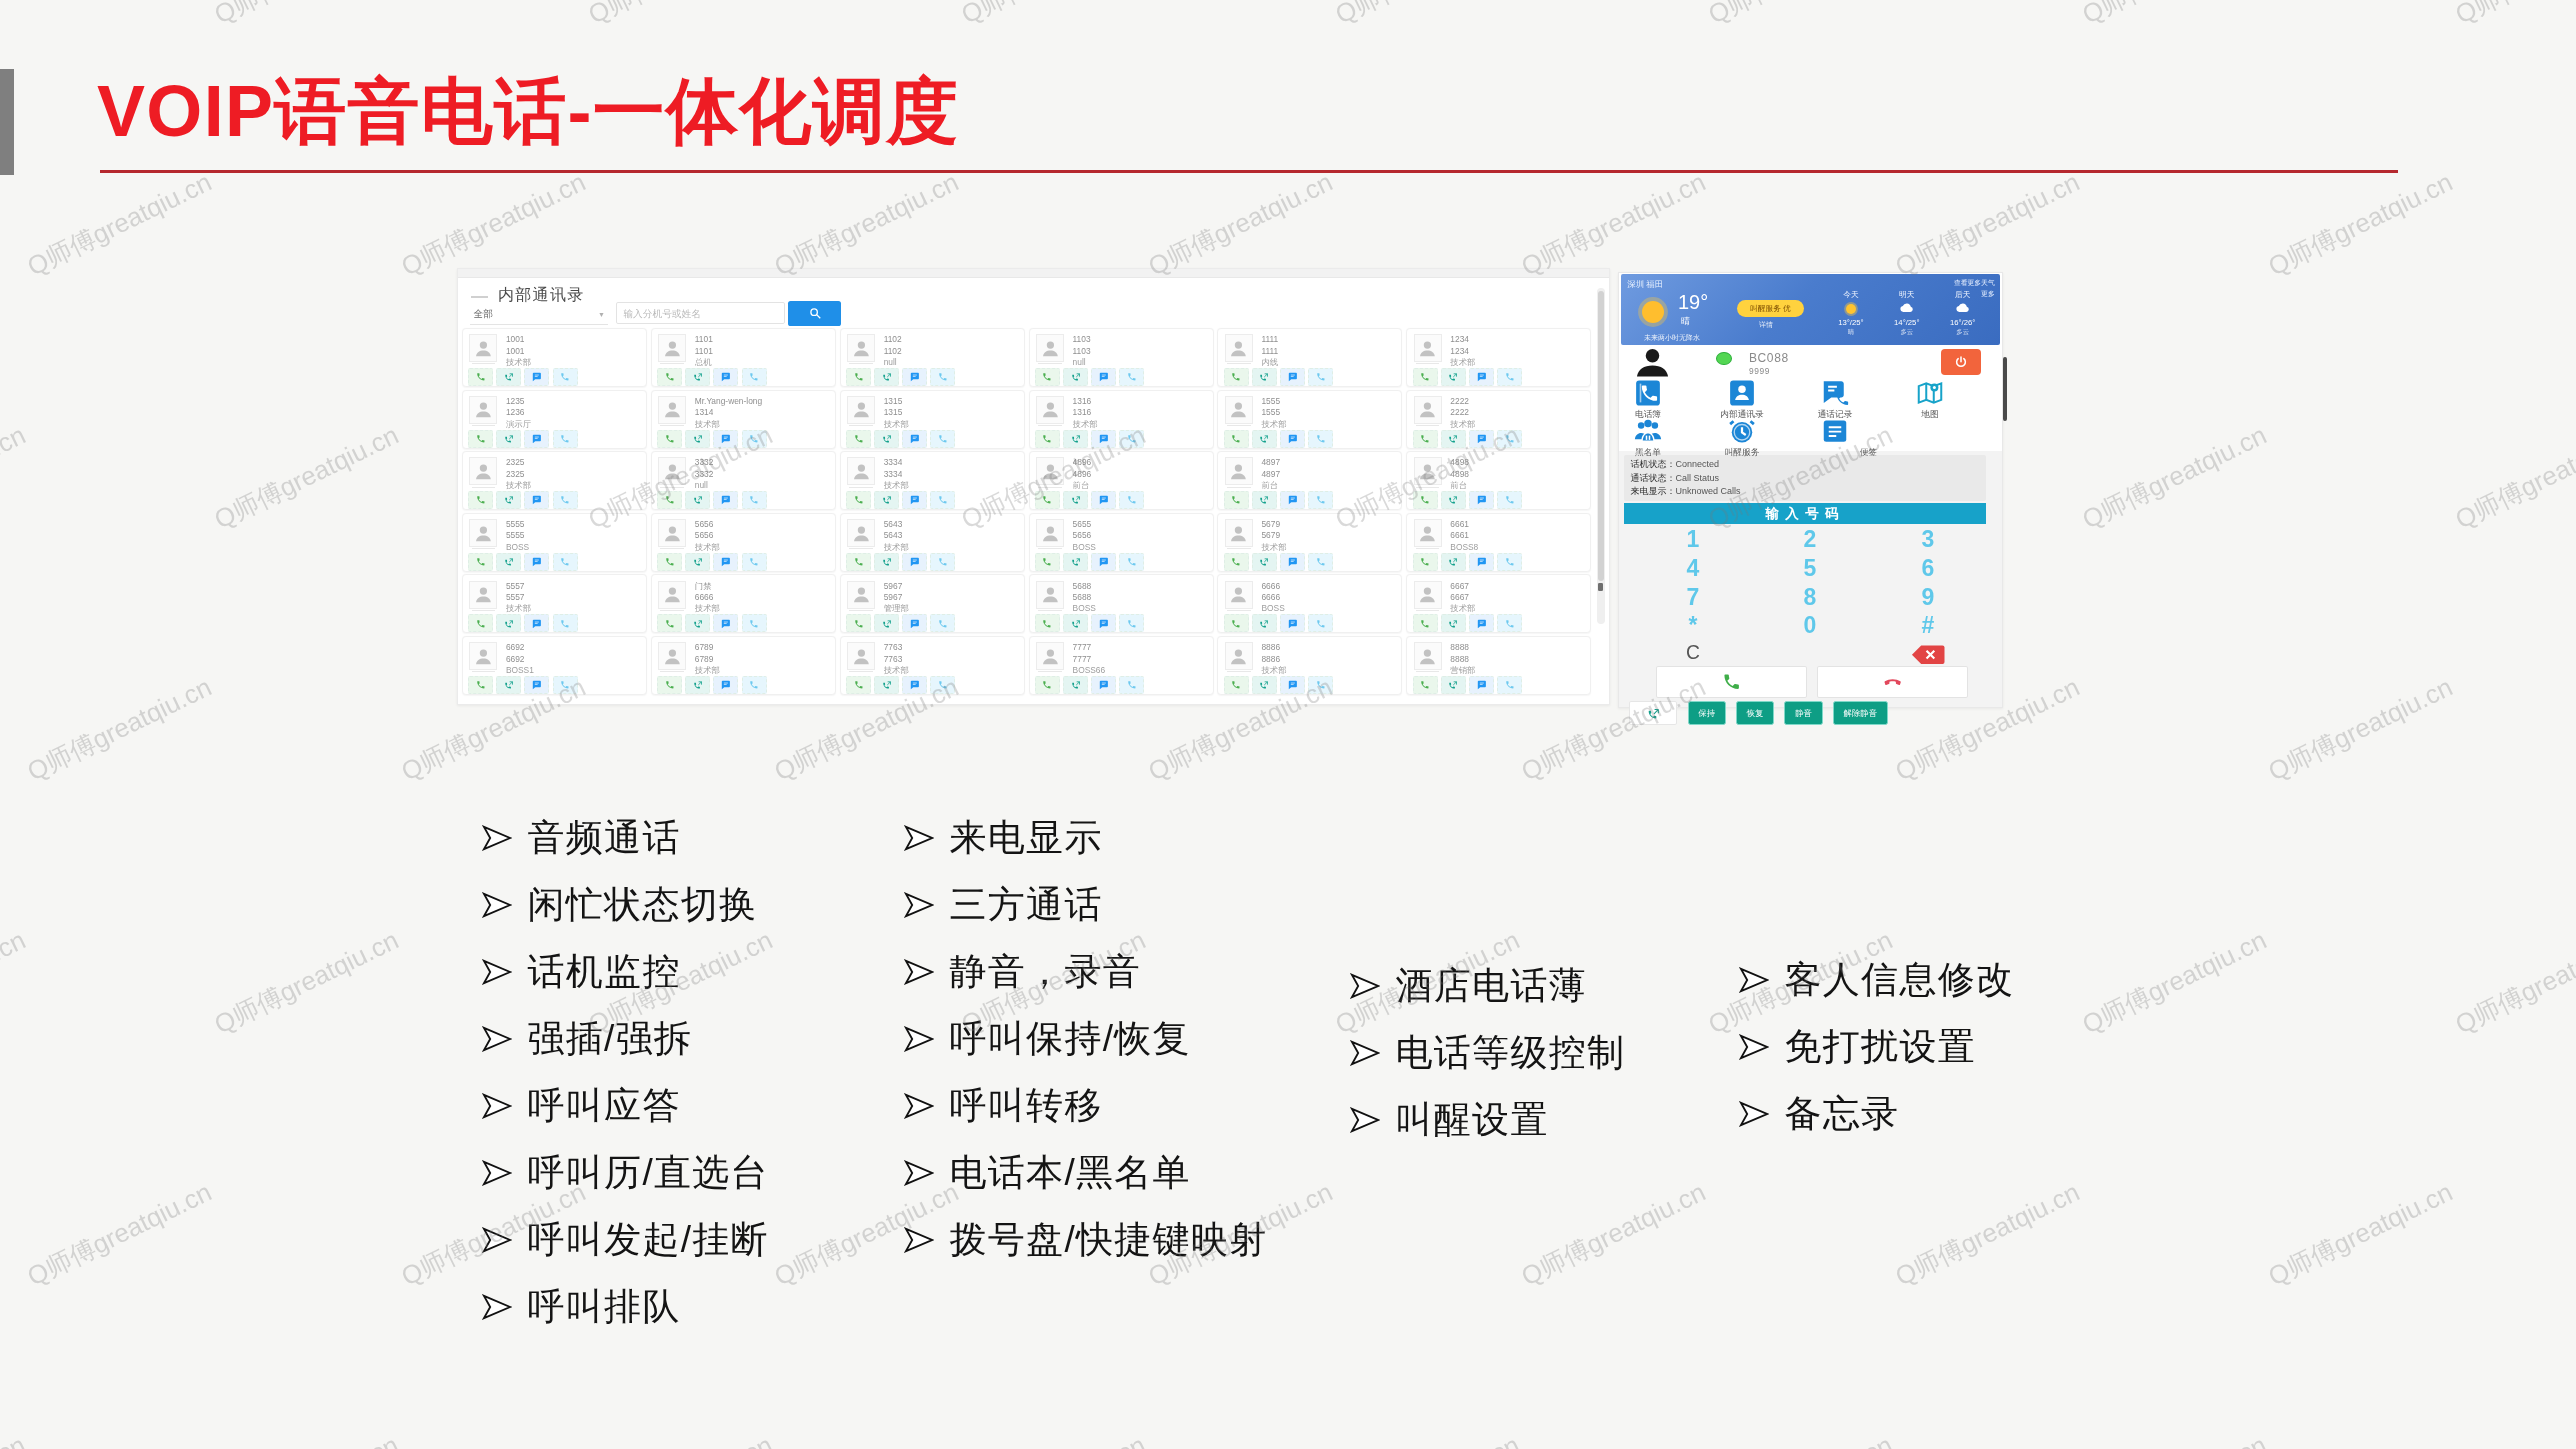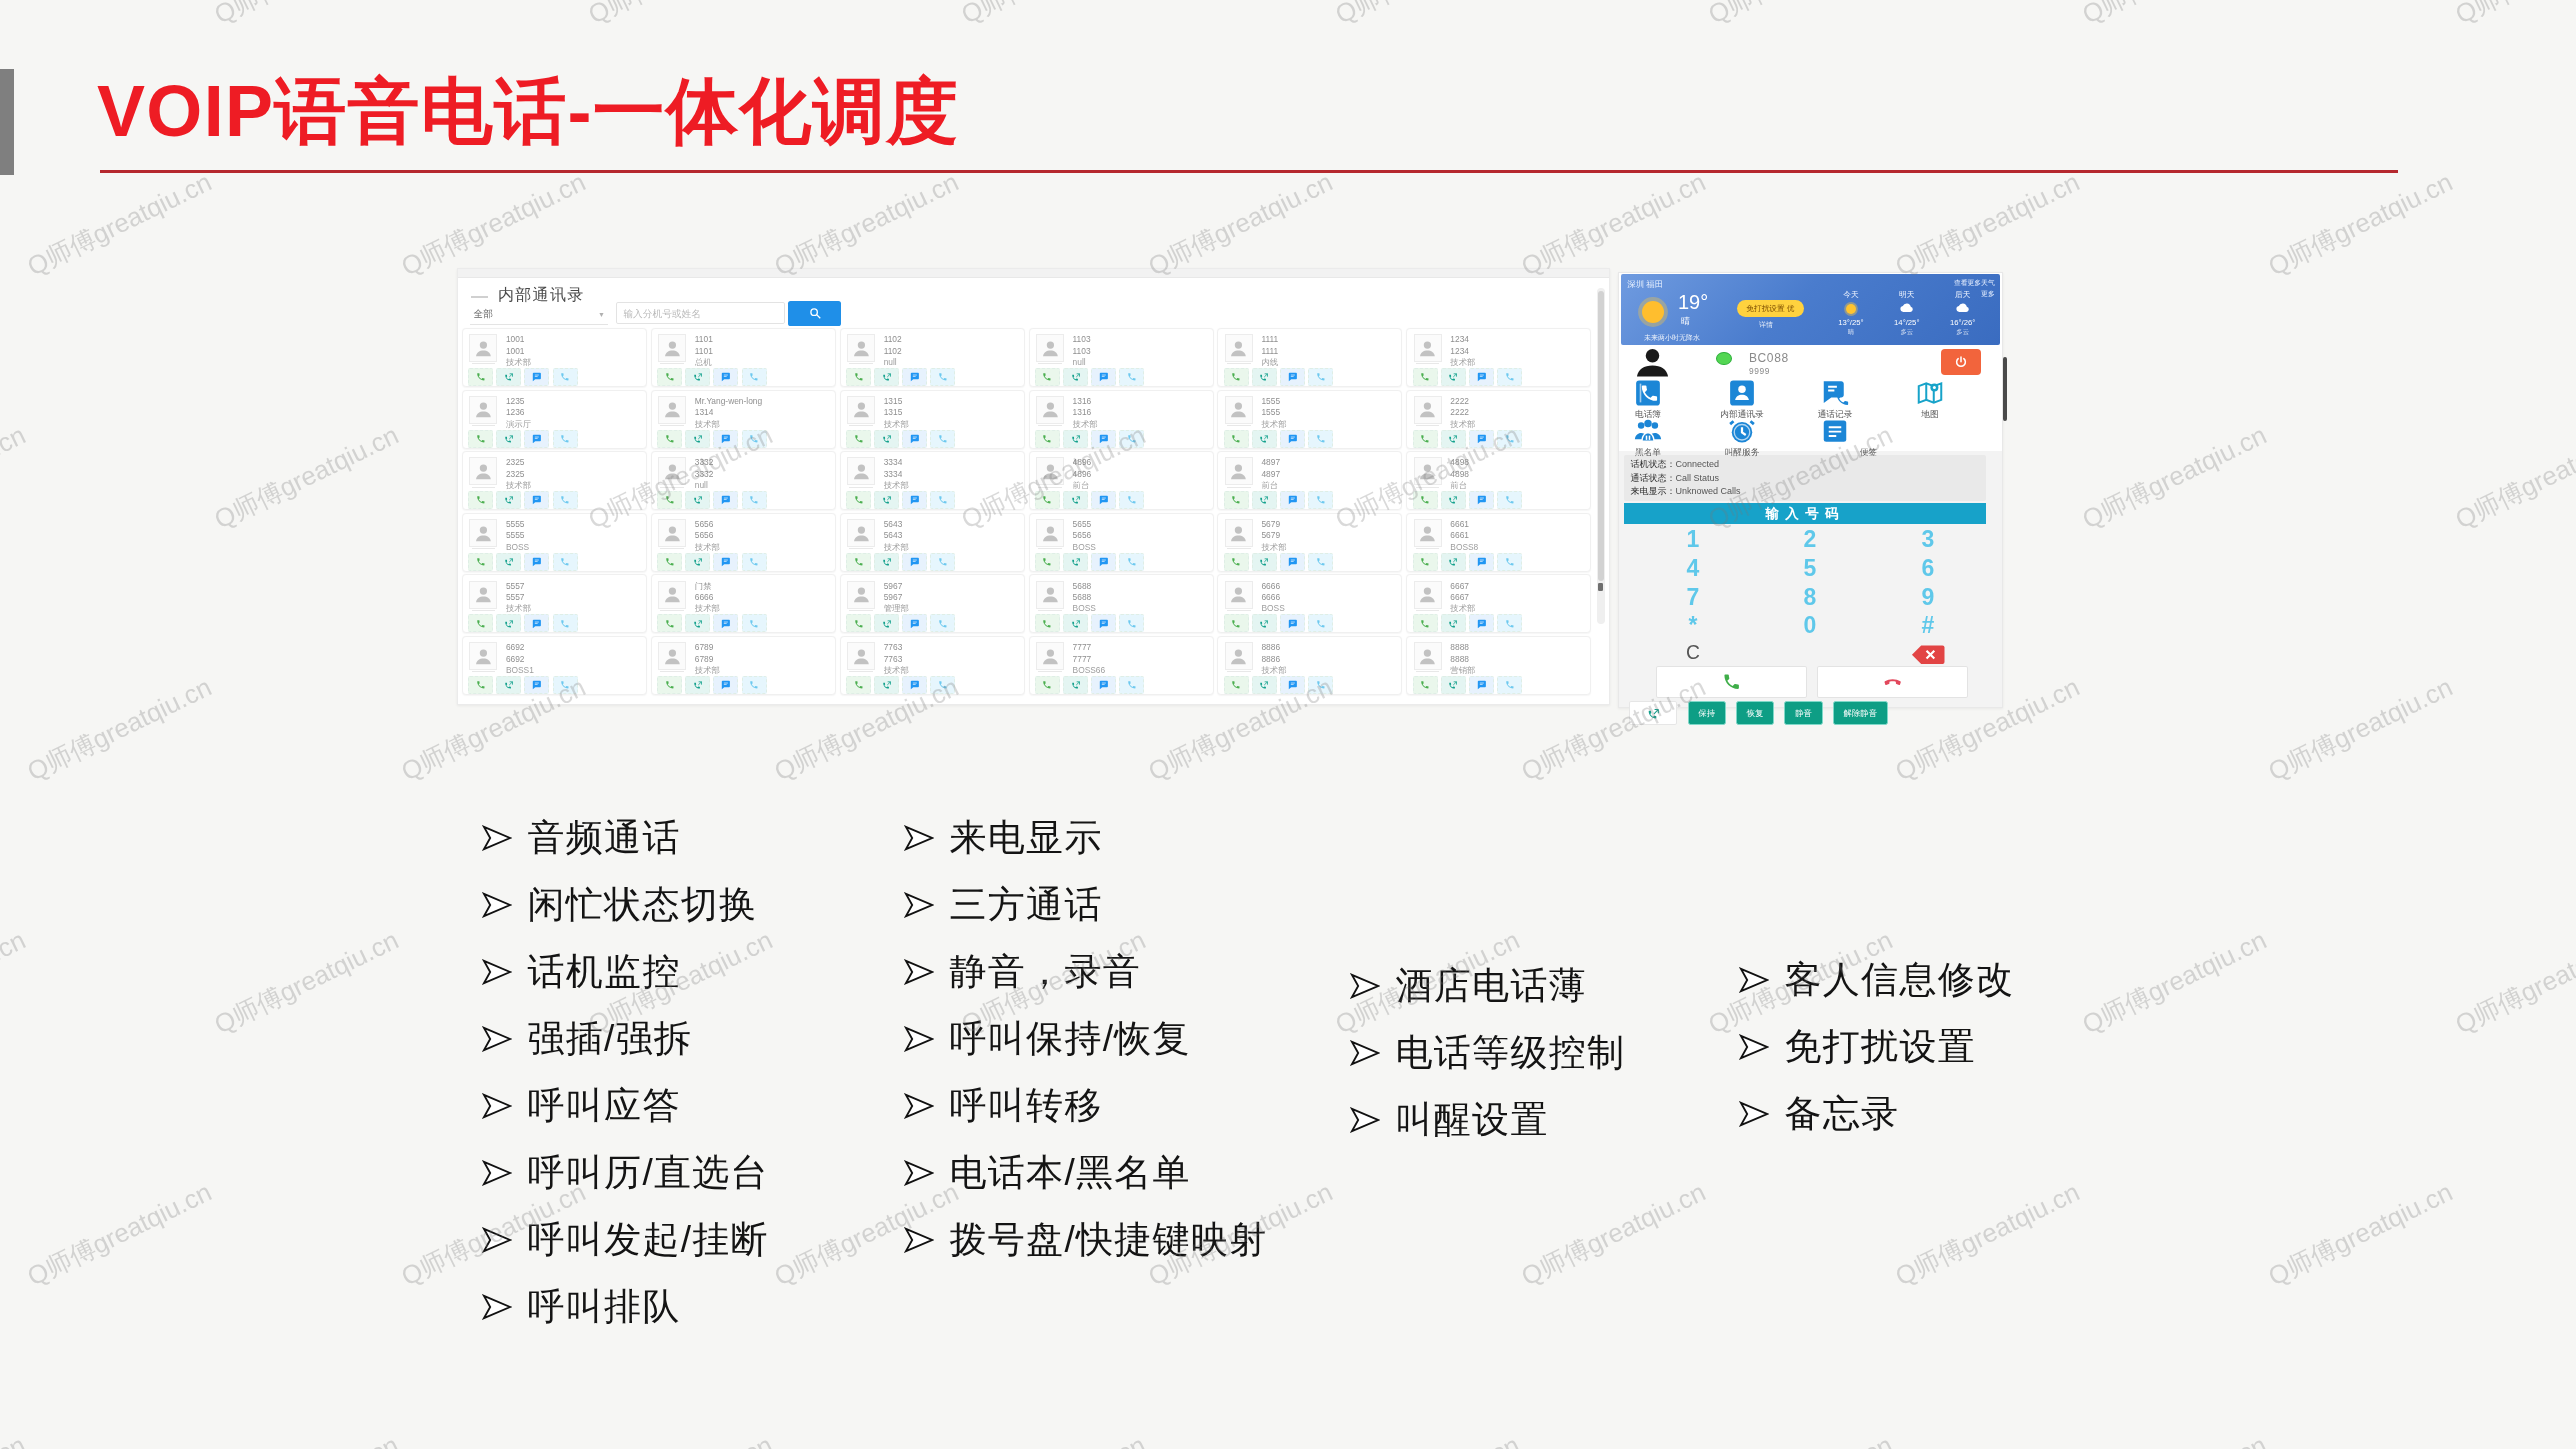--- a/index.html
+++ b/index.html
@@ -1677,21 +1677,21 @@
       <div id="dir-scroll-mark"></div>
     </div>
   </div>
 
   <div id="phone">
     <div id="weather">
       <div id="w-city">深圳 福田</div>
       <div id="w-sun"></div>
       <div id="w-temp">19°</div>
       <div id="w-cond">晴</div>
-      <div id="w-badge">免打扰设置 优</div>
+      <div id="w-badge">叫醒服务 优</div>
       <div id="w-badge-sub">详情</div>
       <div id="w-more">查看更多天气</div>
       <div id="w-more-sub">更多</div>
       <div id="forecast">
           <div class="fc-col">
             <span class="fc-label">今天</span>
             <span class="fc-icon">
               <span class="fc-sun"></span>
             </span>
             <span class="fc-temps">13°/25°</span>

